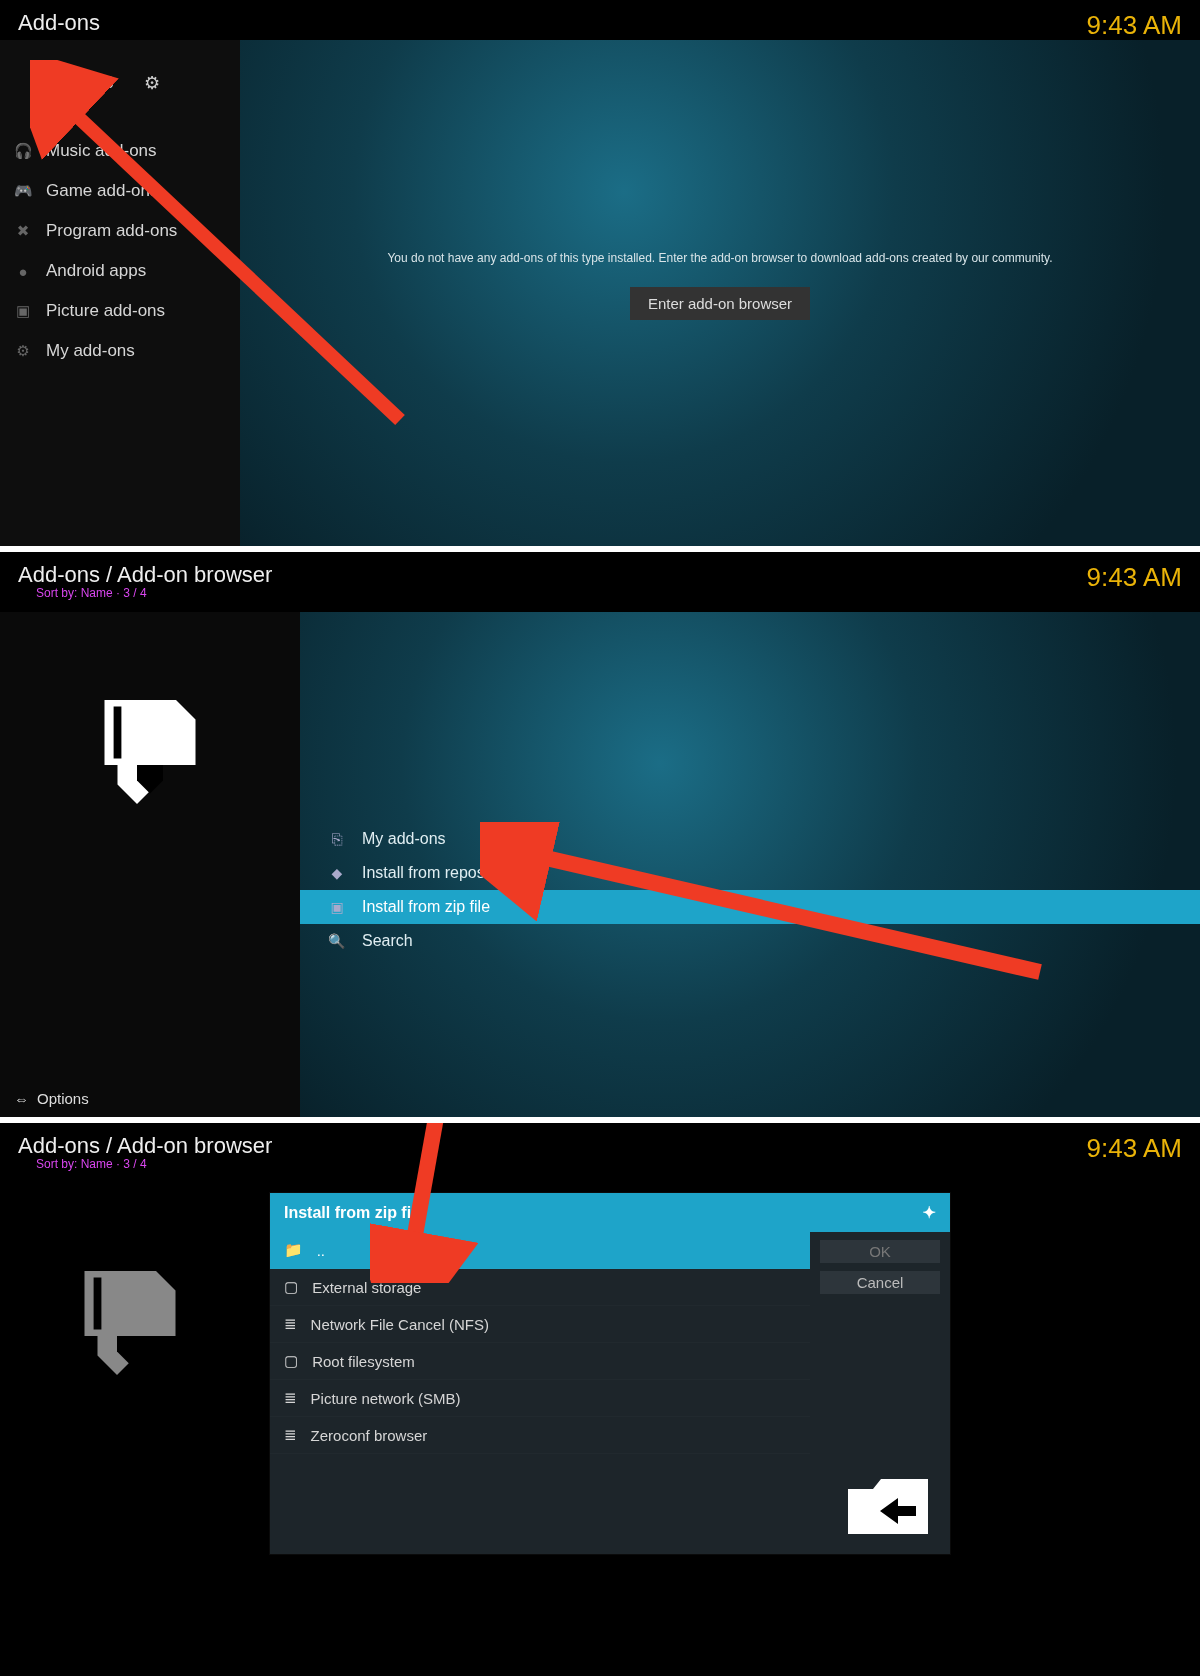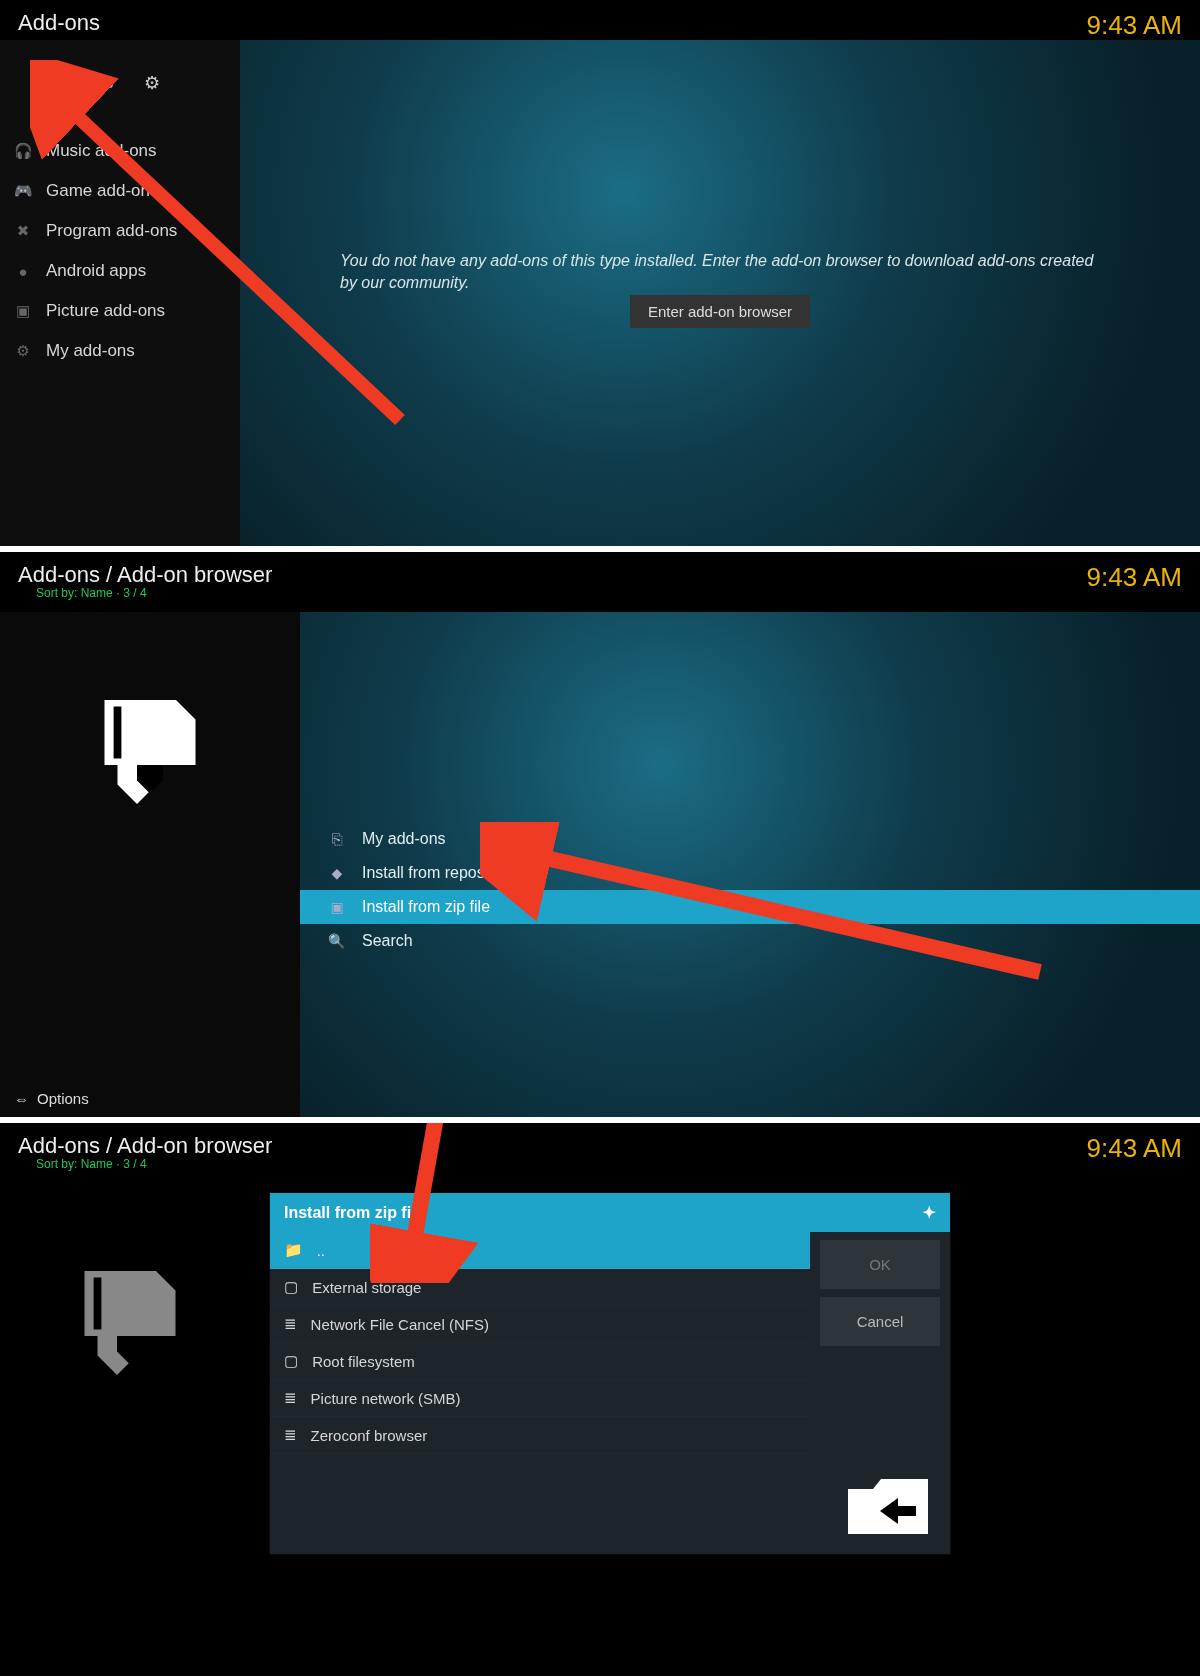--- a/index.html
+++ b/index.html
@@ -4,31 +4,31 @@
 <style>
   * { margin: 0; padding: 0; box-sizing: border-box; }
   body { font-family: Arial, sans-serif; background: #fff; width: 1200px; }
   .panel { position: relative; width: 1200px; background: #000; color: #e0e0e0; overflow: hidden; }
   .panel1 { height: 546px; }
   .panel2 { height: 565px; margin-top: 6px; }
   .panel3 { height: 553px; margin-top: 6px; }
   .header { display: flex; justify-content: space-between; padding: 10px 18px 2px 18px; }
   .header .title { font-size: 22px; font-weight: 300; color: #eee; }
   .header .time { font-size: 26px; font-weight: 300; color: #eab308; }
-  .sortline { font-size: 12px; color: #22c55e; padding-left: 18px; margin-top: -2px; }
+  .sortline { font-size: 12px; color: #d946ef; padding-left: 18px; margin-top: -2px; }
   .sidebar { position: absolute; left: 0; top: 40px; bottom: 0; width: 240px; background: #0e0e0e; padding-top: 20px; }
   .sidebar-icons { display: flex; gap: 30px; padding: 10px 24px 20px 34px; align-items: center; }
   .sidebar-icons .ico { color: #ccc; font-size: 18px; }
   .sidebar-icons .count { color: #ccc; font-size: 16px; }
   .menu { list-style: none; padding: 16px 0 0 0; }
   .menu li { display: flex; align-items: center; gap: 14px; padding: 10px 0 10px 14px; font-size: 17px; color: #d6d6d6; }
   .menu li .micon { width: 18px; text-align: center; color: #666; font-size: 15px; }
   .content { position: absolute; left: 240px; right: 0; top: 40px; bottom: 0; background: radial-gradient(circle at 40% 30%, #1b6d86 0%, #0f3c4b 40%, #082029 80%); display: flex; flex-direction: column; align-items: center; padding-top: 210px; }
-  .content .msg { color: #d8e4e8; font-size: 16px; max-width: 760px; line-height: 1.4; font-style: italic; }
-  .content .btn { background: #333; color: #ddd; padding: 8px 18px; font-size: 15px; border: none; }
+  .content .msg { color: #d8e4e8; font-size: 12px; text-align: center; max-width: 760px; line-height: 1.4; }
+  .content .btn { margin-top: 20px; background: #333; color: #ddd; padding: 8px 18px; font-size: 15px; border: none; }
   .arrow { position: absolute; pointer-events: none; }
 
   .panel2 .sidebar2 { position: absolute; left: 0; top: 60px; bottom: 0; width: 300px; background: #0a0a0a; display: flex; align-items: flex-start; justify-content: center; padding-top: 80px; }
   .panel2 .zipicon { color: #fff; }
   .panel2 .content2 { position: absolute; left: 300px; right: 0; top: 60px; bottom: 0; background: radial-gradient(circle at 40% 30%, #1b6d86 0%, #0f3c4b 40%, #082029 80%); }
   .olist { list-style: none; margin-top: 210px; }
   .olist li { display: flex; align-items: center; gap: 16px; padding: 8px 0 8px 28px; font-size: 16px; color: #e0eef2; }
   .olist li.active { background: #1ea4c9; color: #fff; }
   .olist li .licon { width: 18px; text-align: center; color: #aac; font-size: 14px; }
   .options-bar { position: absolute; left: 14px; bottom: 10px; color: #ddd; font-size: 15px; display: flex; align-items: center; gap: 8px; }
@@ -36,21 +36,21 @@
   .panel3 .bg3 { position: absolute; inset: 0; background: #000; }
   .panel3 .sidebar3 { position: absolute; left: 0; top: 60px; bottom: 0; width: 260px; display: flex; align-items: flex-start; justify-content: center; padding-top: 80px; }
   .panel3 .zipicon3 { color: #888; }
   .panel3 .dialog { position: absolute; left: 270px; top: 70px; width: 680px; background: #1d252a; box-shadow: 0 0 0 1px #0a0a0a; }
   .dialog .dheader { background: #1ea4c9; color: #fff; font-weight: bold; font-size: 16px; padding: 10px 14px; display: flex; justify-content: space-between; align-items: center; }
   .dialog .dbody { display: flex; }
   .dialog .dlist { flex: 1; }
   .dialog .dlist .drow { display: flex; align-items: center; gap: 14px; padding: 9px 14px; font-size: 15px; color: #d6d6d6; border-bottom: 1px solid rgba(255,255,255,0.02); }
   .dialog .dlist .drow.hi { background: #1ea4c9; color: #fff; }
   .dialog .dright { width: 140px; padding: 8px 10px; display: flex; flex-direction: column; gap: 8px; }
-  .dialog .dright button { background: #2d353b; border: none; color: #bbb; padding: 16px 0; font-size: 15px; }
+  .dialog .dright button { background: #2d353b; border: none; color: #bbb; padding: 3px 0; font-size: 15px; }
   .dialog .dright button.ok { color: #777; }
   .dialog .dfooter { display: flex; justify-content: flex-end; padding: 10px 12px 10px 12px; align-items: flex-end; gap: 20px; }
   .kodi-star { font-size: 16px; }
 </style>
 </head>
 <body>
 
 <div class="panel panel1">
   <div class="header">
     <div class="title">Add-ons</div>

